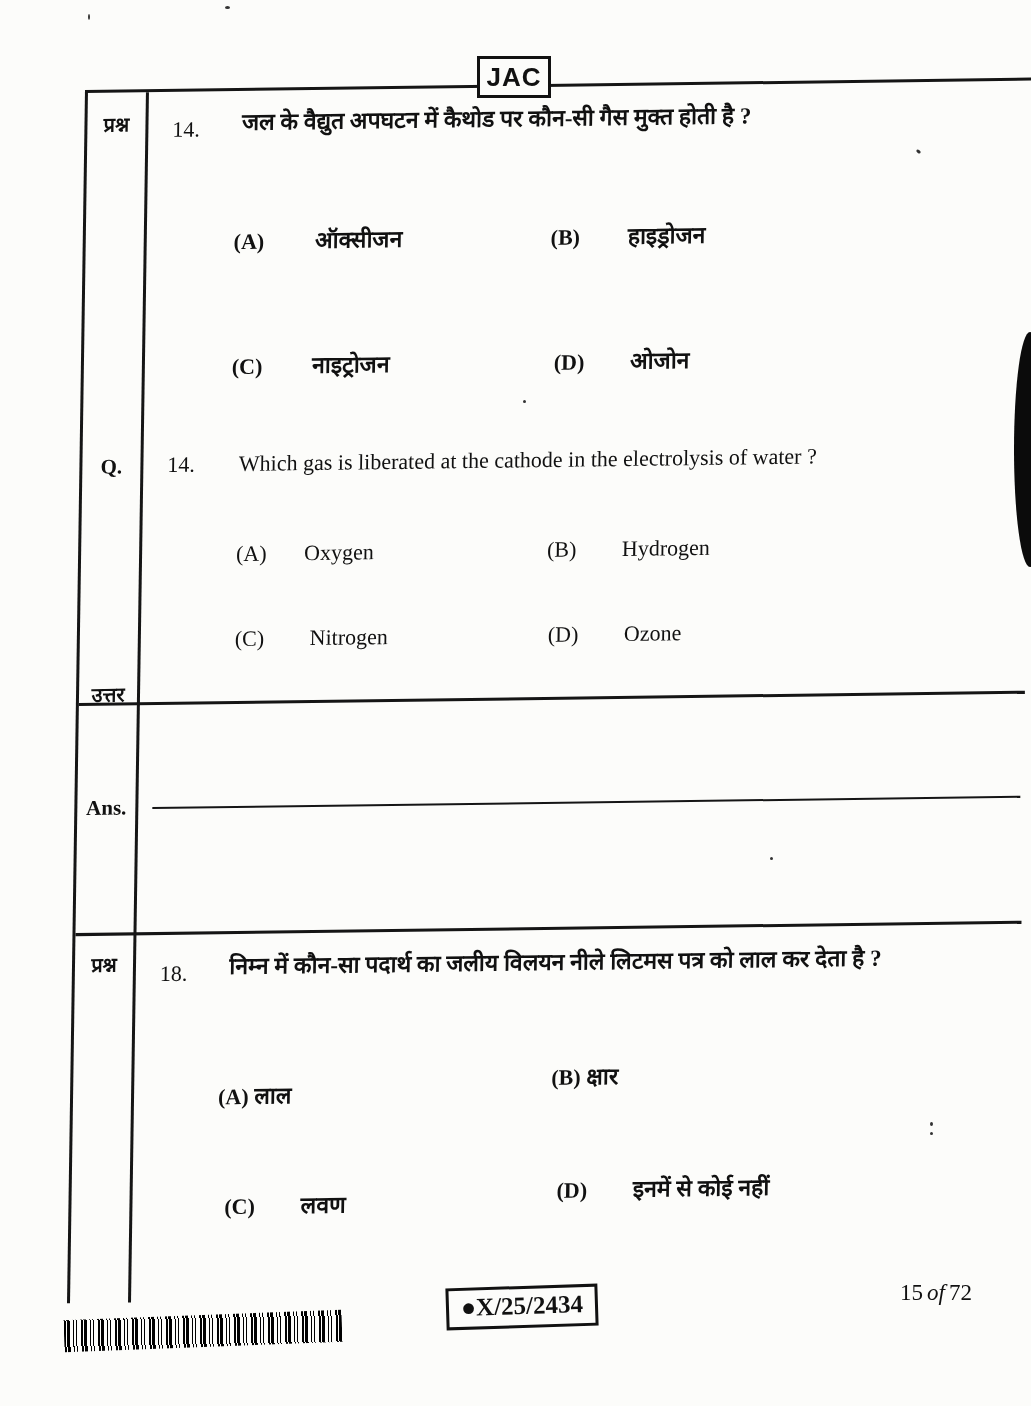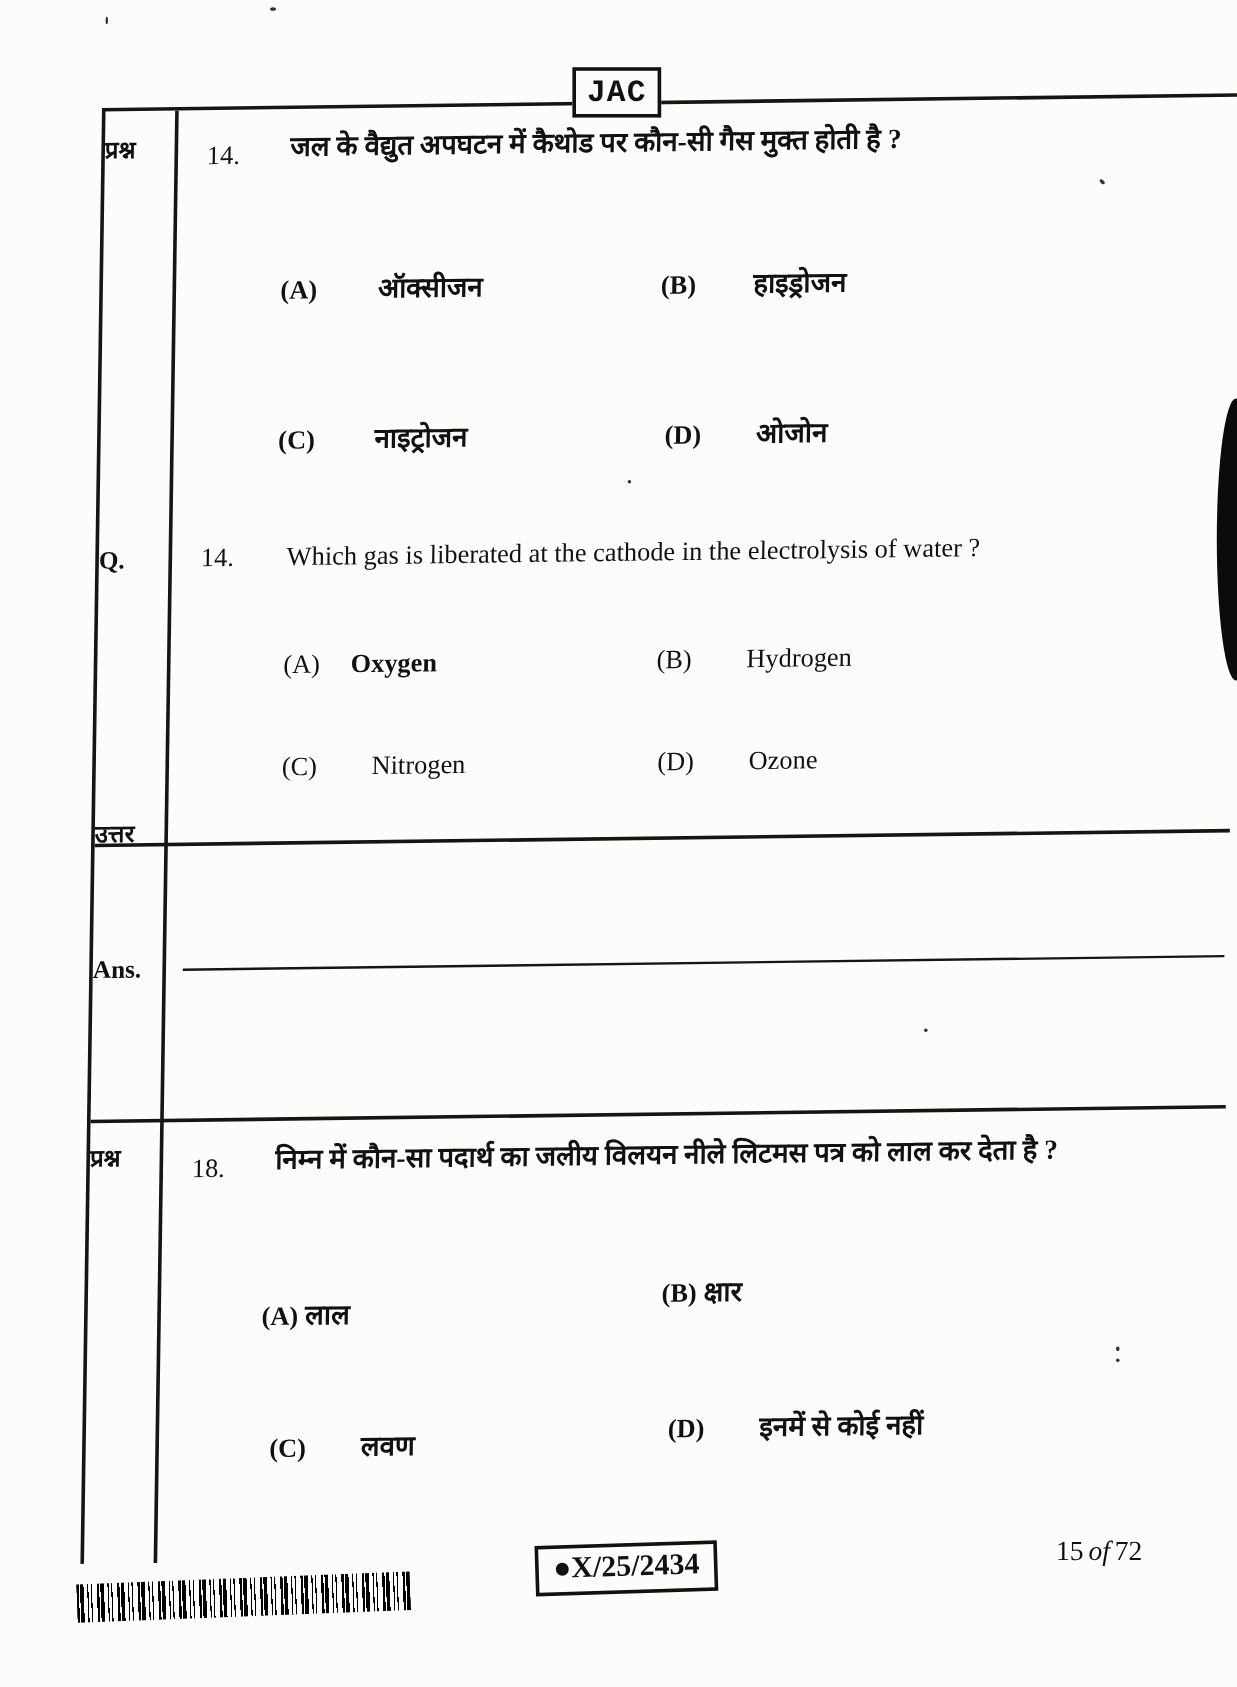--- a/index.html
+++ b/index.html
@@ -16,21 +16,21 @@
   
   .jac-box {
     position: absolute;
     left: 477px; top: 56px;
     width: 68px; height: 36px;
     border: 3px solid #111;
     background: #fcfcfa;
     display: flex; align-items: center; justify-content: center;
     font-weight: bold; font-size: 26px; letter-spacing: 1px;
     z-index: 3;
-    font-family: Liberation Mono, monospace;
+    font-family: Liberation Sans, sans-serif;
   }
   
   .exam-table {
     position: absolute;
     left: 85px; top: 90px;
     width: 946px; height: 1210px;
     border-top: 3px solid #151515;
     border-left: 3px solid #151515;
     transform: skewY(-0.75deg) skewX(-0.85deg);
     transform-origin: 0 0;
@@ -42,21 +42,21 @@
     background: #151515;
   }
   .row-divider {
     position: absolute; left: 0;
     width: 100%; height: 3px;
     background: #151515;
   }
   .abs { position: absolute; }
   .label-cell {
     position: absolute; left: 0; width: 58px;
-    text-align: left;
+    text-align: center;
     font-weight: bold;
   }
   .hi { font-size: 23px; font-weight: 600; font-family: "Liberation Serif", "DejaVu Sans", sans-serif; }
   .hi-label { font-size: 20px; font-weight: 700; font-family: "Liberation Serif", "DejaVu Sans", sans-serif; }
   .en { font-size: 22px; font-family: "Liberation Serif", "DejaVu Serif", serif; }
   .en-label { font-size: 21px; font-weight: bold; font-family: "Liberation Serif", serif; }
   .qnum { font-size: 22px; font-family: "Liberation Serif", serif; }
   .opt-label { display: inline-block; }
   .opt-text { display: inline-block; }
   .answer-line {
@@ -80,21 +80,21 @@
     left: 446px; top: 1286px;
     padding: 3px 12px 5px 12px;
     border: 3px solid #111;
     background: #fcfcfa;
     transform: rotate(-1.8deg);
     font-weight: bold; font-size: 25px;
     font-family: "Liberation Serif", serif;
   }
   .page-num {
     position: absolute;
-    left: 880px; top: 1280px;
+    left: 900px; top: 1280px;
     font-size: 23px;
     font-family: "Liberation Serif", serif;
   }
   .page-num .of { font-style: italic; padding: 0 4px; }
   
   .edge-blob {
     position: absolute;
     left: 1014px; top: 332px;
     width: 32px; height: 235px;
     background: #0b0b0b;
@@ -141,21 +141,21 @@
       <span class="opt-text" style="margin-left:40px;">ओजोन</span>
     </div>
 
     <div class="abs" style="top:360px; left:85px;">
       <span class="qnum">14.</span>
       <span class="en" style="margin-left:40px;">Which gas is liberated at the cathode in the electrolysis of water ?</span>
     </div>
 
     <div class="abs en" style="top:450px; left:155px;">
       <span class="opt-label">(A)</span>
-      <span class="opt-text" style="margin-left:20px;font-weight:bold;">Oxygen</span>
+      <span class="opt-text" style="margin-left:32px;">Oxygen</span>
     </div>
     <div class="abs en" style="top:450px; left:466px;">
       <span class="opt-label">(B)</span>
       <span class="opt-text" style="margin-left:40px;">Hydrogen</span>
     </div>
     <div class="abs en" style="top:535px; left:155px;">
       <span class="opt-label">(C)</span>
       <span class="opt-text" style="margin-left:40px;">Nitrogen</span>
     </div>
     <div class="abs en" style="top:535px; left:468px;">

